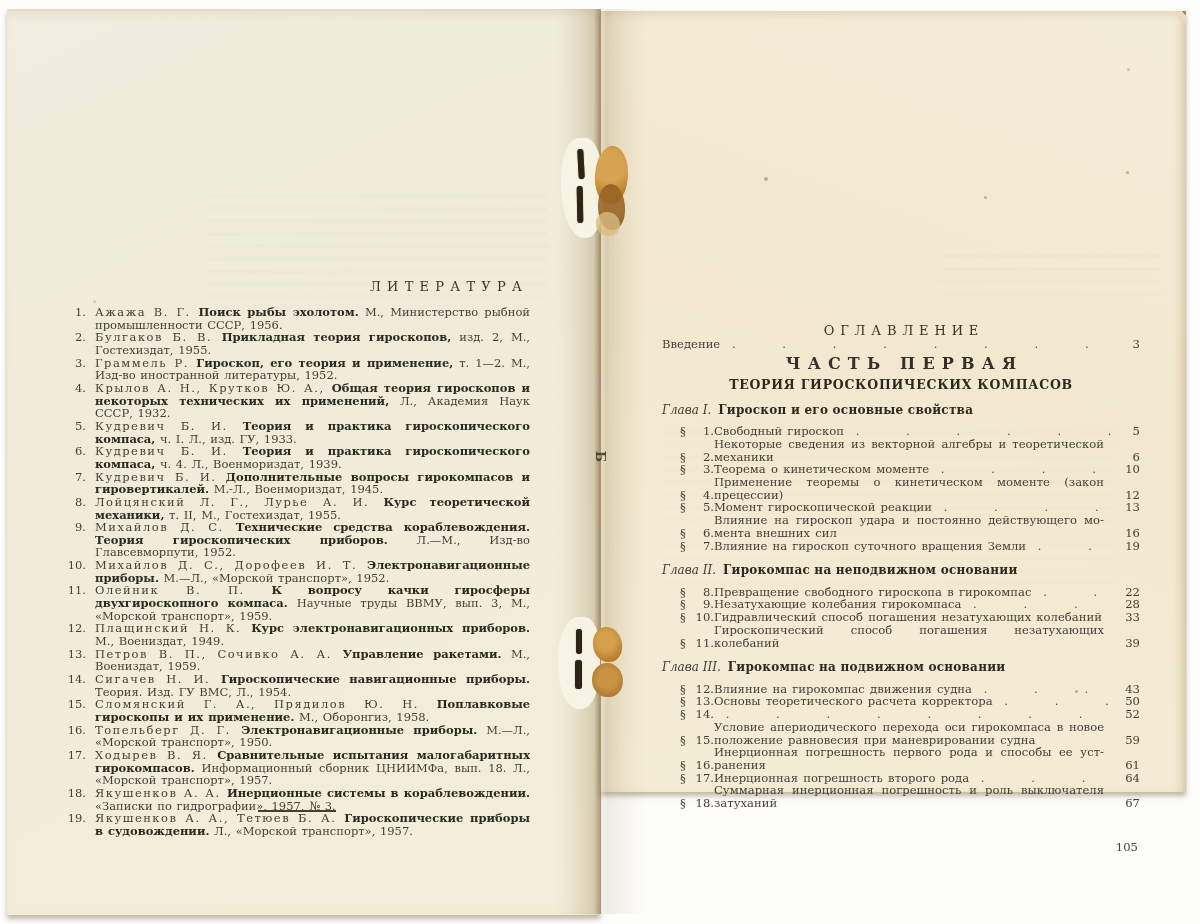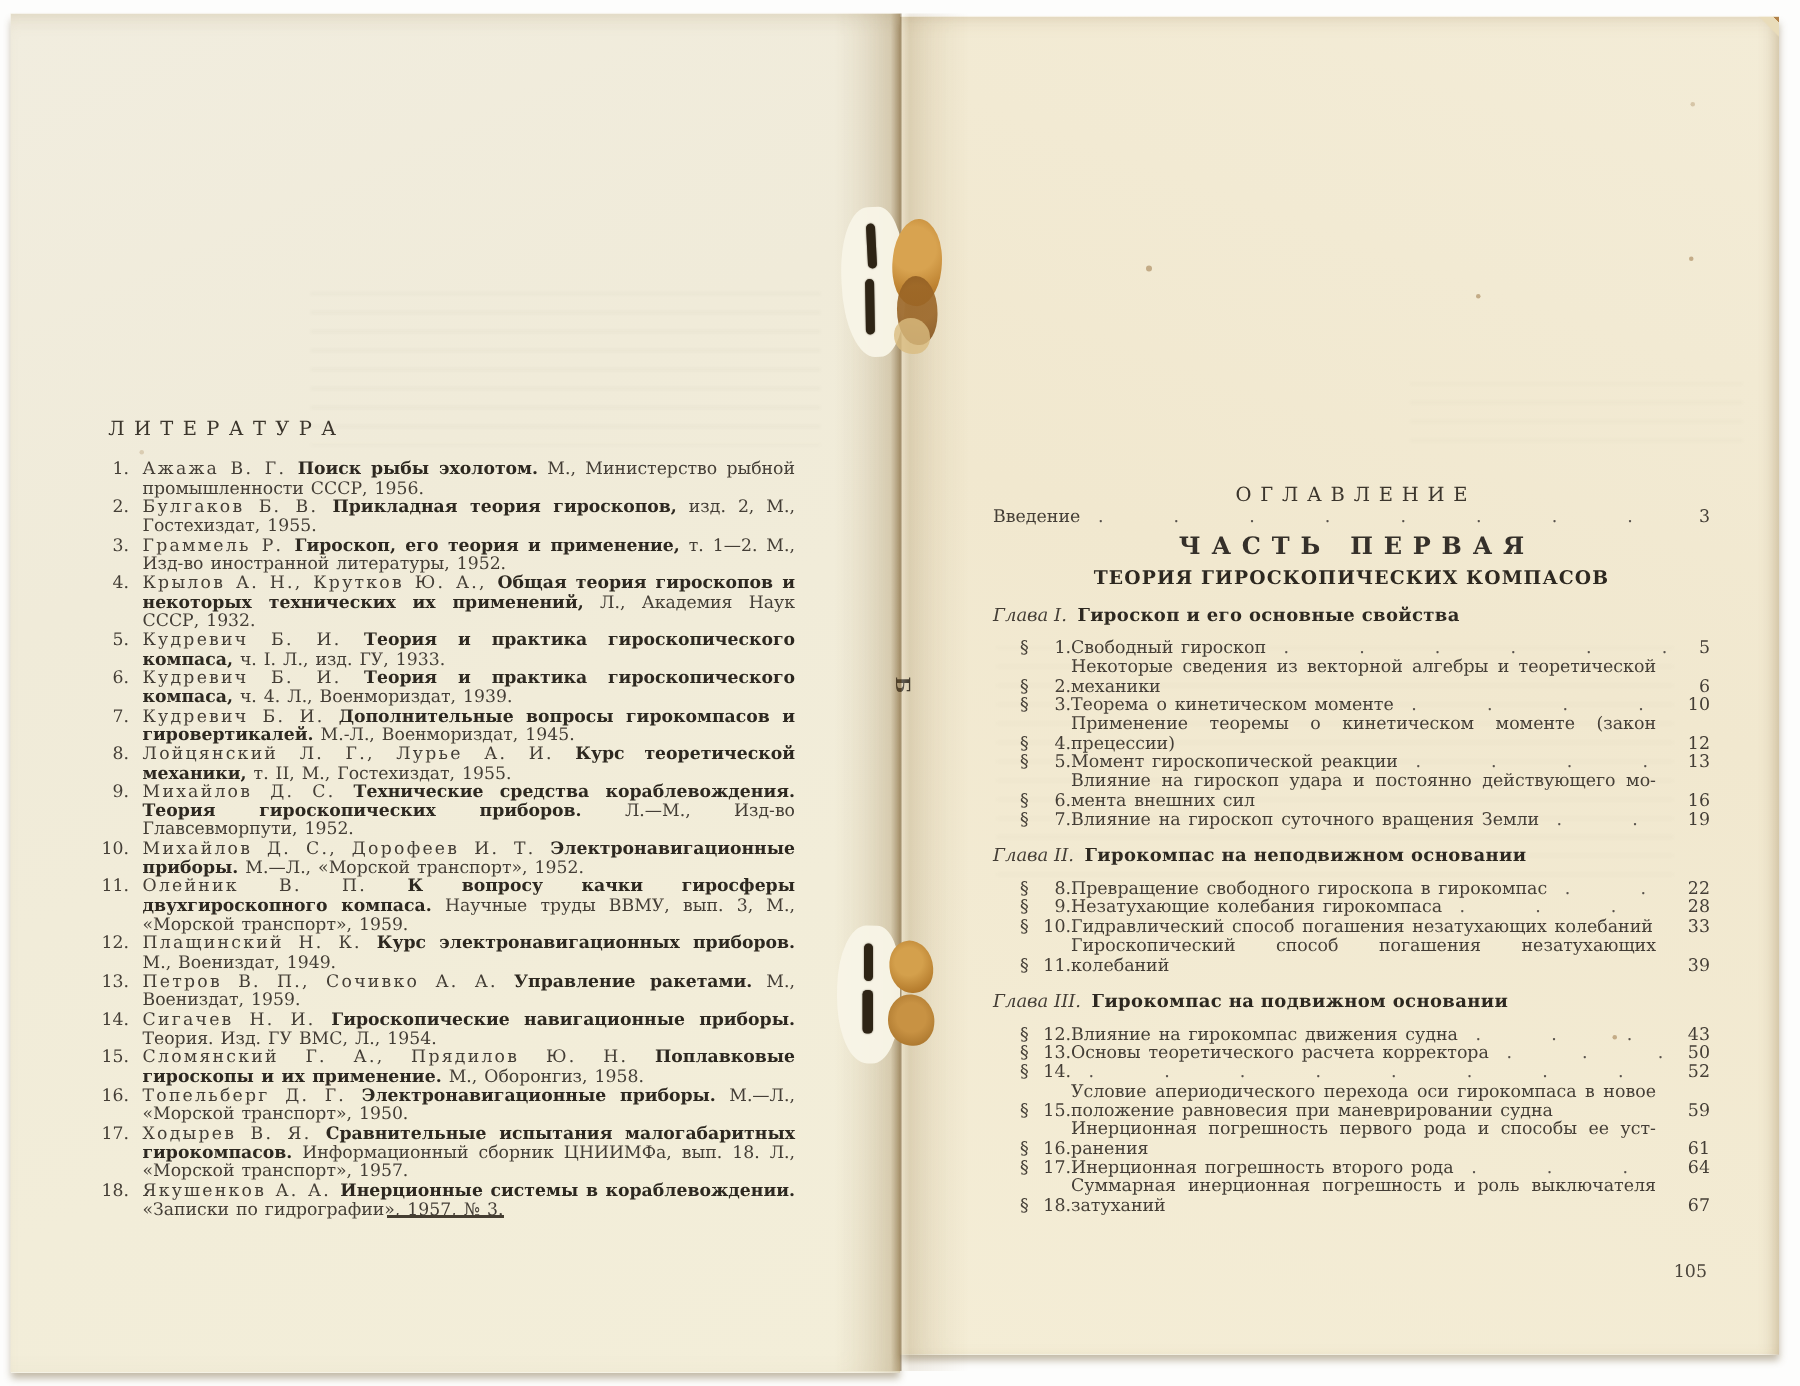--- a/index.html
+++ b/index.html
@@ -10,21 +10,21 @@
   
   .page { position:absolute; top:9px; height:906px; }
   .page-left {
     left:7px; width:593px;
     background:linear-gradient(155deg,#f1eddf 0%,#f0ebd9 35%,#f2edd9 70%,#f3eed9 100%);
     box-shadow: inset -26px 0 30px -22px rgba(150,125,80,.38),
                 inset 0 10px 14px -10px rgba(150,125,80,.25),
                 0 4px 5px rgba(120,100,60,.45);
   }
   .page-right {
-    left:600px; width:586px; top:11px; height:892px;
+    left:600px; width:586px; top:11px; height:781px;
     background:linear-gradient(200deg,#f3ecd7 0%,#f1e8cf 45%,#f4edd6 100%);
     box-shadow: inset 24px 0 28px -22px rgba(150,125,80,.33),
                 inset -10px 0 12px -9px rgba(140,110,65,.45),
                 inset 0 10px 14px -10px rgba(150,125,80,.22),
                 0 4px 5px rgba(120,100,60,.45);
   }
   .corner-fold {
     position:absolute; right:0; top:0; width:24px; height:22px;
     background:linear-gradient(225deg,#b28148 0 3px,#e9dcba 3px 9px,rgba(233,220,186,0) 10px);
     clip-path:polygon(0 0,100% 0,100% 100%);
@@ -56,21 +56,21 @@
 
   .speck { position:absolute; border-radius:50%; background:rgba(150,110,60,.5); }
 
   
   .patch { position:absolute; background:rgba(248,244,231,.95); border-radius:45% 38% 42% 50%; }
   .blob  { position:absolute; border-radius:48% 55% 45% 52%; }
   .leg   { position:absolute; width:6px; border-radius:3px; background:#2e2415; box-shadow:0 0 1px rgba(46,36,21,.8); }
   .lit-title {
     position:absolute; left:59px; top:270px; width:462px;
     font-size:13px; font-weight:normal; letter-spacing:.48em; padding-left:.48em;
-    text-align:left; color:#3b352c;
+    text-align:right; color:#3b352c;
   }
   .ref-list { position:absolute; left:59px; top:297px; width:464px; list-style:none; }
   .ref-row { display:flex; font-size:11.5px; line-height:12.65px; color:#443e36; }
   .ref-num { flex:0 0 20px; text-align:right; margin-right:9px; white-space:nowrap; }
   .ref-text { flex:1; text-align:justify; word-spacing:1px; }
   .ref-author { letter-spacing:.13em; }
   .ref-title  { font-weight:bold; color:#2d2820; }
   .end-rule { position:absolute; left:251px; top:801px; width:78px; height:2px; background:#453e32; }
 
   
@@ -193,20 +193,24 @@
   <li class="ref-row">
     <span class="ref-num">17.</span>
     <span class="ref-text"><span class="ref-author">Ходырев В. Я. </span><b class="ref-title">Сравнительные испытания малогабаритных гирокомпа­сов.</b><span class="ref-rest"> Информационный сборник ЦНИИМФа, вып. 18. Л., «Морской транс­порт», 1957.</span></span>
   </li>
 
   <li class="ref-row">
     <span class="ref-num">18.</span>
     <span class="ref-text"><span class="ref-author">Якушенков А. А. </span><b class="ref-title">Инерционные системы в кораблевождении.</b><span class="ref-rest"> «Записки по гидрографии», 1957, № 3.</span></span>
   </li>
 
+  <li class="ref-row">
+    <span class="ref-num">19.</span>
+    <span class="ref-text"><span class="ref-author">Якушенков А. А., Тетюев Б. А. </span><b class="ref-title">Гироскопические приборы в судо­вождении.</b><span class="ref-rest"> Л., «Морской транспорт», 1957.</span></span>
+  </li>
 </ol>
     <div class="end-rule"></div>
   </div>
 
   <div class="page page-right">
     <div class="corner-fold"></div>
     <div class="ghost g2"></div>
     <div class="ghost g3"></div>
     <div class="sig-mark">Б</div>
 

